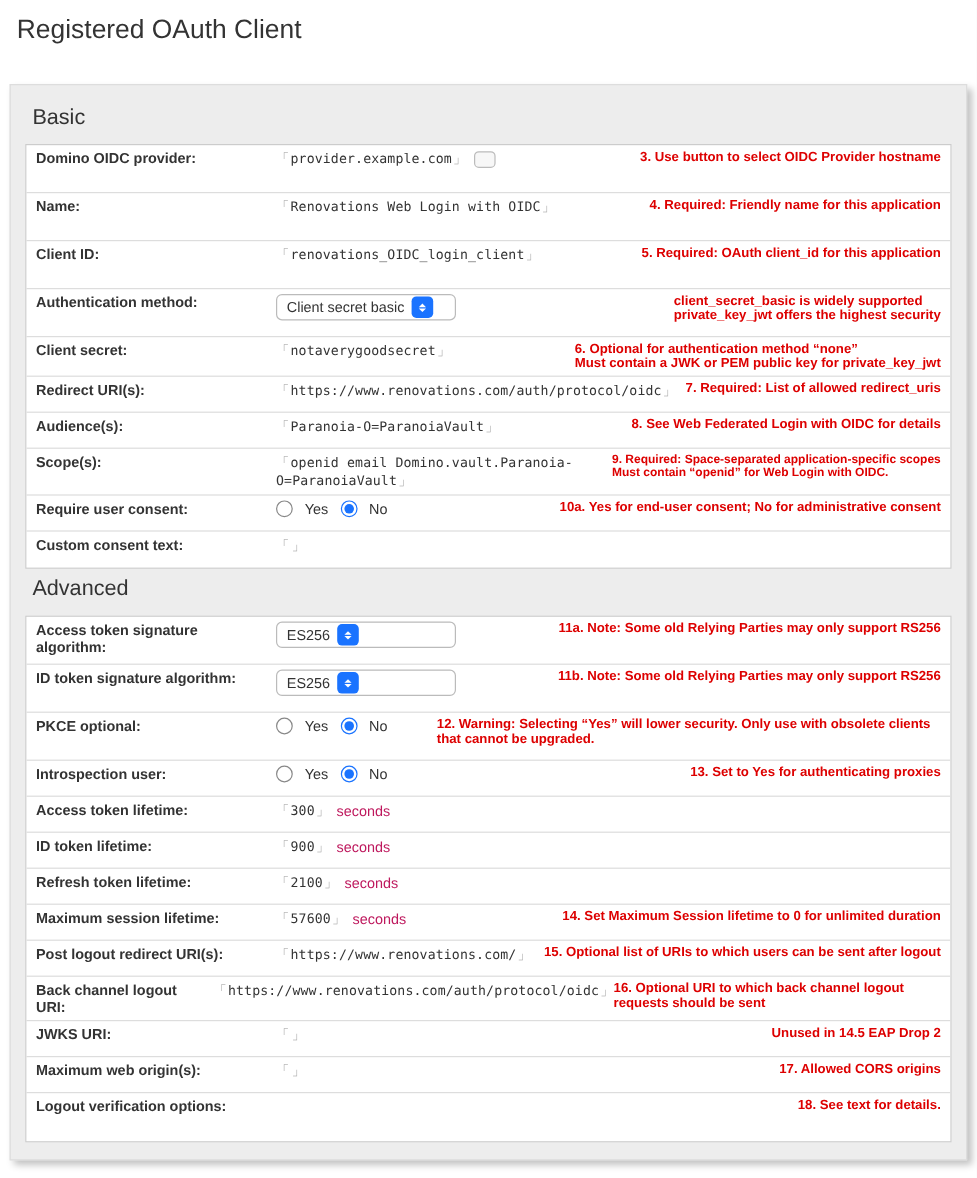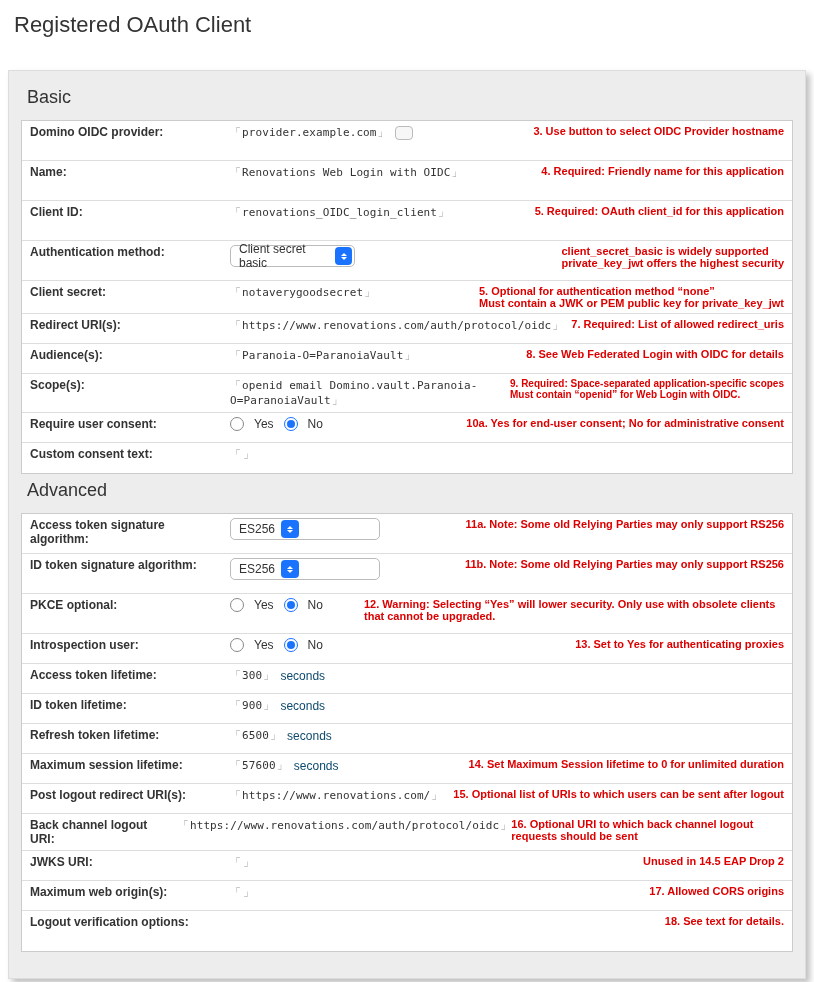--- a/index.html
+++ b/index.html
@@ -13,21 +13,21 @@
     width: 814px;
   }
   h1.page-title {
     font-size: 22px;
     font-weight: 400;
     margin: 4px 0 32px 6px;
   }
   .panel {
     background: #ededed;
     border: 1px solid #ddd;
-    padding: 10px 12px 26px 12px;
+    padding: 10px 12px 14px 12px;
     margin-bottom: 18px;
     box-shadow: 4px 4px 6px rgba(0,0,0,0.25);
   }
   h2.section-title {
     font-size: 18px;
     font-weight: 400;
     margin: 6px 0 12px 6px;
   }
   .rows {
     background: #fff;
@@ -126,21 +126,21 @@
     border-radius: 50%;
   }
   .radio-label { font-size: 12px; }
   .picker-btn {
     width: 18px; height: 14px;
     border: 1px solid #bbb;
     border-radius: 4px;
     background: #f7f7f7;
     display:inline-block;
   }
-  .units { font-size: 12px; color:#0c4a6e; }
+  .units { font-size: 12px; color:#be185d; }
 </style>
 </head>
 <body>
 
 <h1 class="page-title">Registered OAuth Client</h1>
 
 <div class="panel">
   <h2 class="section-title">Basic</h2>
   <div class="rows">
 
@@ -165,35 +165,35 @@
       <div class="label">Client ID:</div>
       <div class="value">
           <span class="quoted quoted-close">renovations_OIDC_login_client</span>
         </div>
       <div class="note">5. Required: OAuth client_id for this application</div>
     </div>
 
     <div class="row tall">
       <div class="label">Authentication method:</div>
       <div class="value">
-        <div class="select" style="width:125px;">
+        <div class="select" style="width:150px;">
           <span class="sel-text">Client secret basic</span>
           <span class="sel-btn"></span>
         </div>
       </div>
       <div class="note" style="white-space:pre-line;">client_secret_basic is widely supported
 private_key_jwt offers the highest security</div>
     </div>
 
     <div class="row">
       <div class="label">Client secret:</div>
       <div class="value">
           <span class="quoted quoted-close">notaverygoodsecret</span>
         </div>
-      <div class="note wide" style="white-space:pre-line;">5. Optional for authentication method “none”
+      <div class="note wide" style="white-space:pre-line;">6. Optional for authentication method “none”
 Must contain a JWK or PEM public key for private_key_jwt</div>
     </div>
 
     <div class="row">
       <div class="label">Redirect URI(s):</div>
       <div class="value">
           <span class="quoted quoted-close">https://www.renovations.com/auth/protocol/oidc</span>
         </div>
       <div class="note">7. Required: List of allowed redirect_uris</div>
     </div>
@@ -300,21 +300,21 @@
       <div class="label">ID token lifetime:</div>
       <div class="value">
         <span class="quoted quoted-close">900</span>
         <span class="units">seconds</span>
       </div>
     </div>
 
     <div class="row">
       <div class="label">Refresh token lifetime:</div>
       <div class="value">
-        <span class="quoted quoted-close">6500</span>
+        <span class="quoted quoted-close">2100</span>
         <span class="units">seconds</span>
       </div>
     </div>
 
     <div class="row">
       <div class="label">Maximum session lifetime:</div>
       <div class="value">
         <span class="quoted quoted-close">57600</span>
         <span class="units">seconds</span>
       </div>

